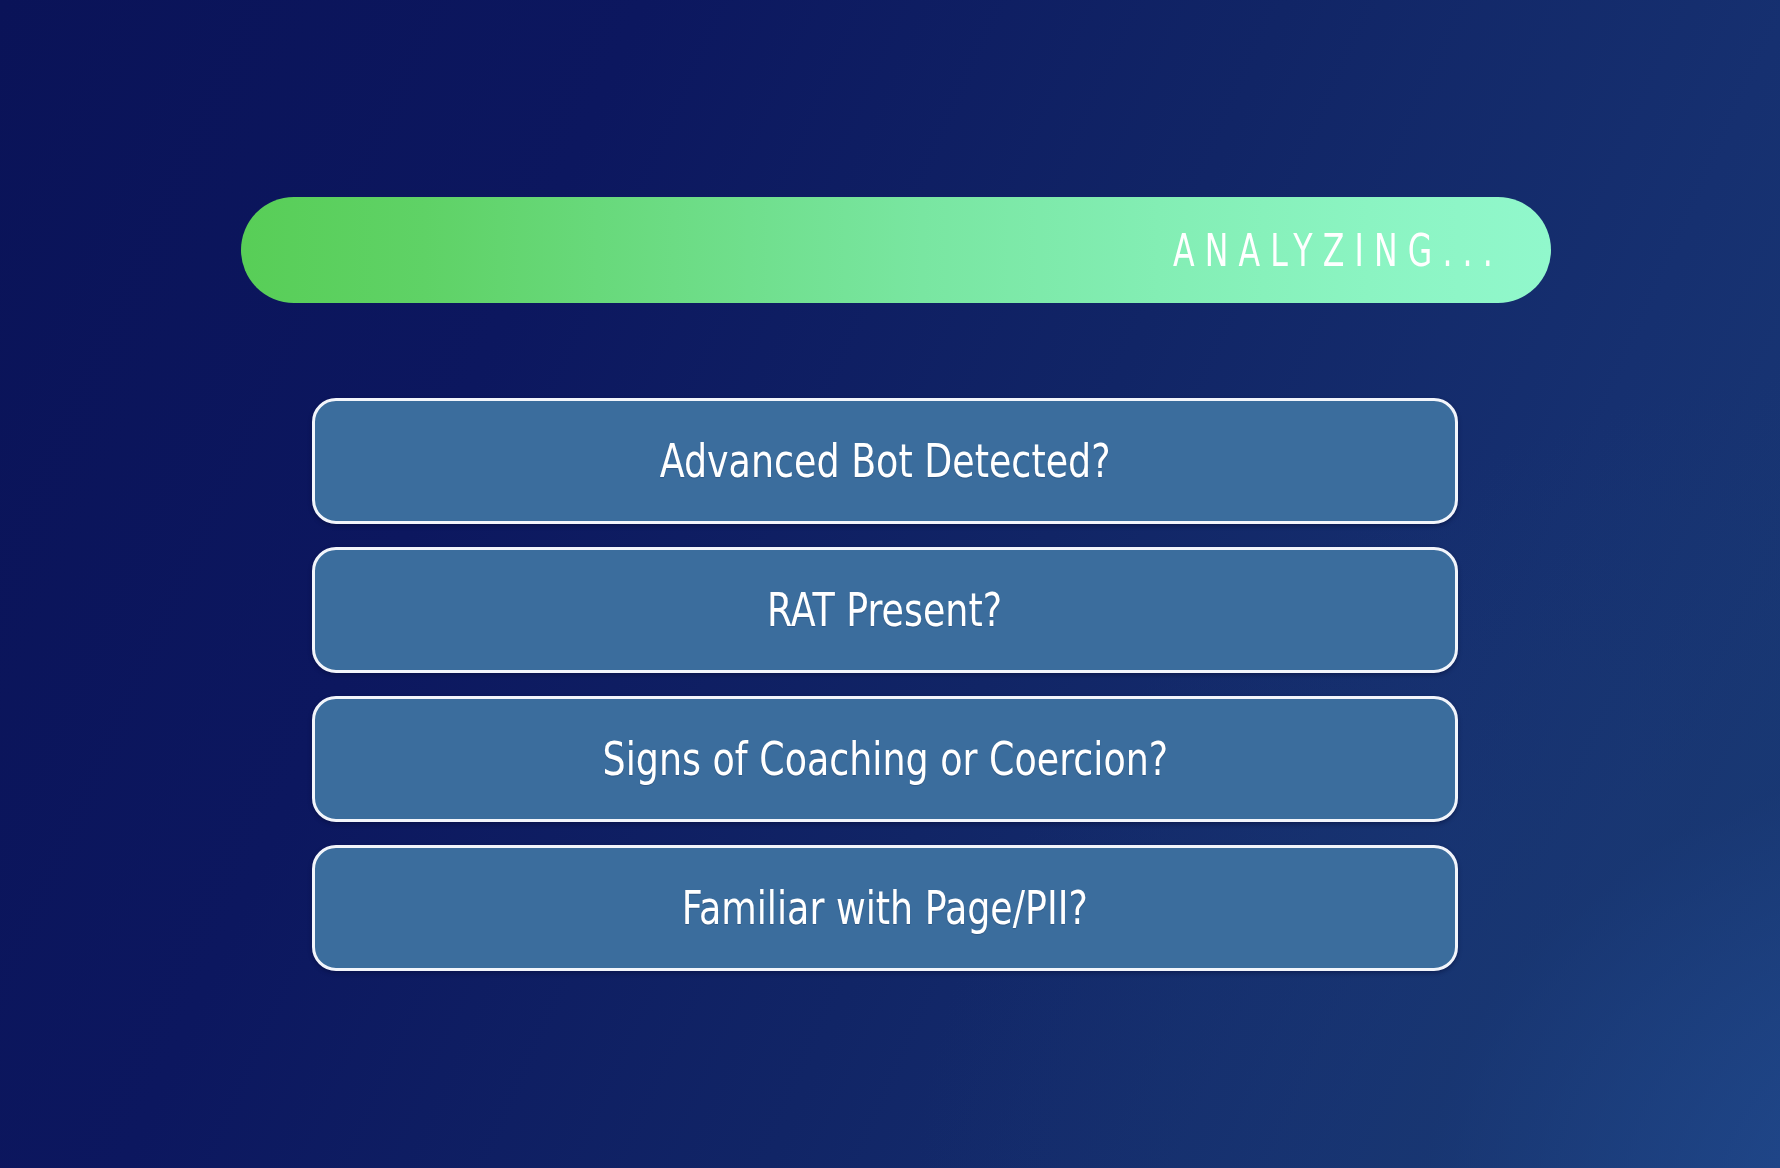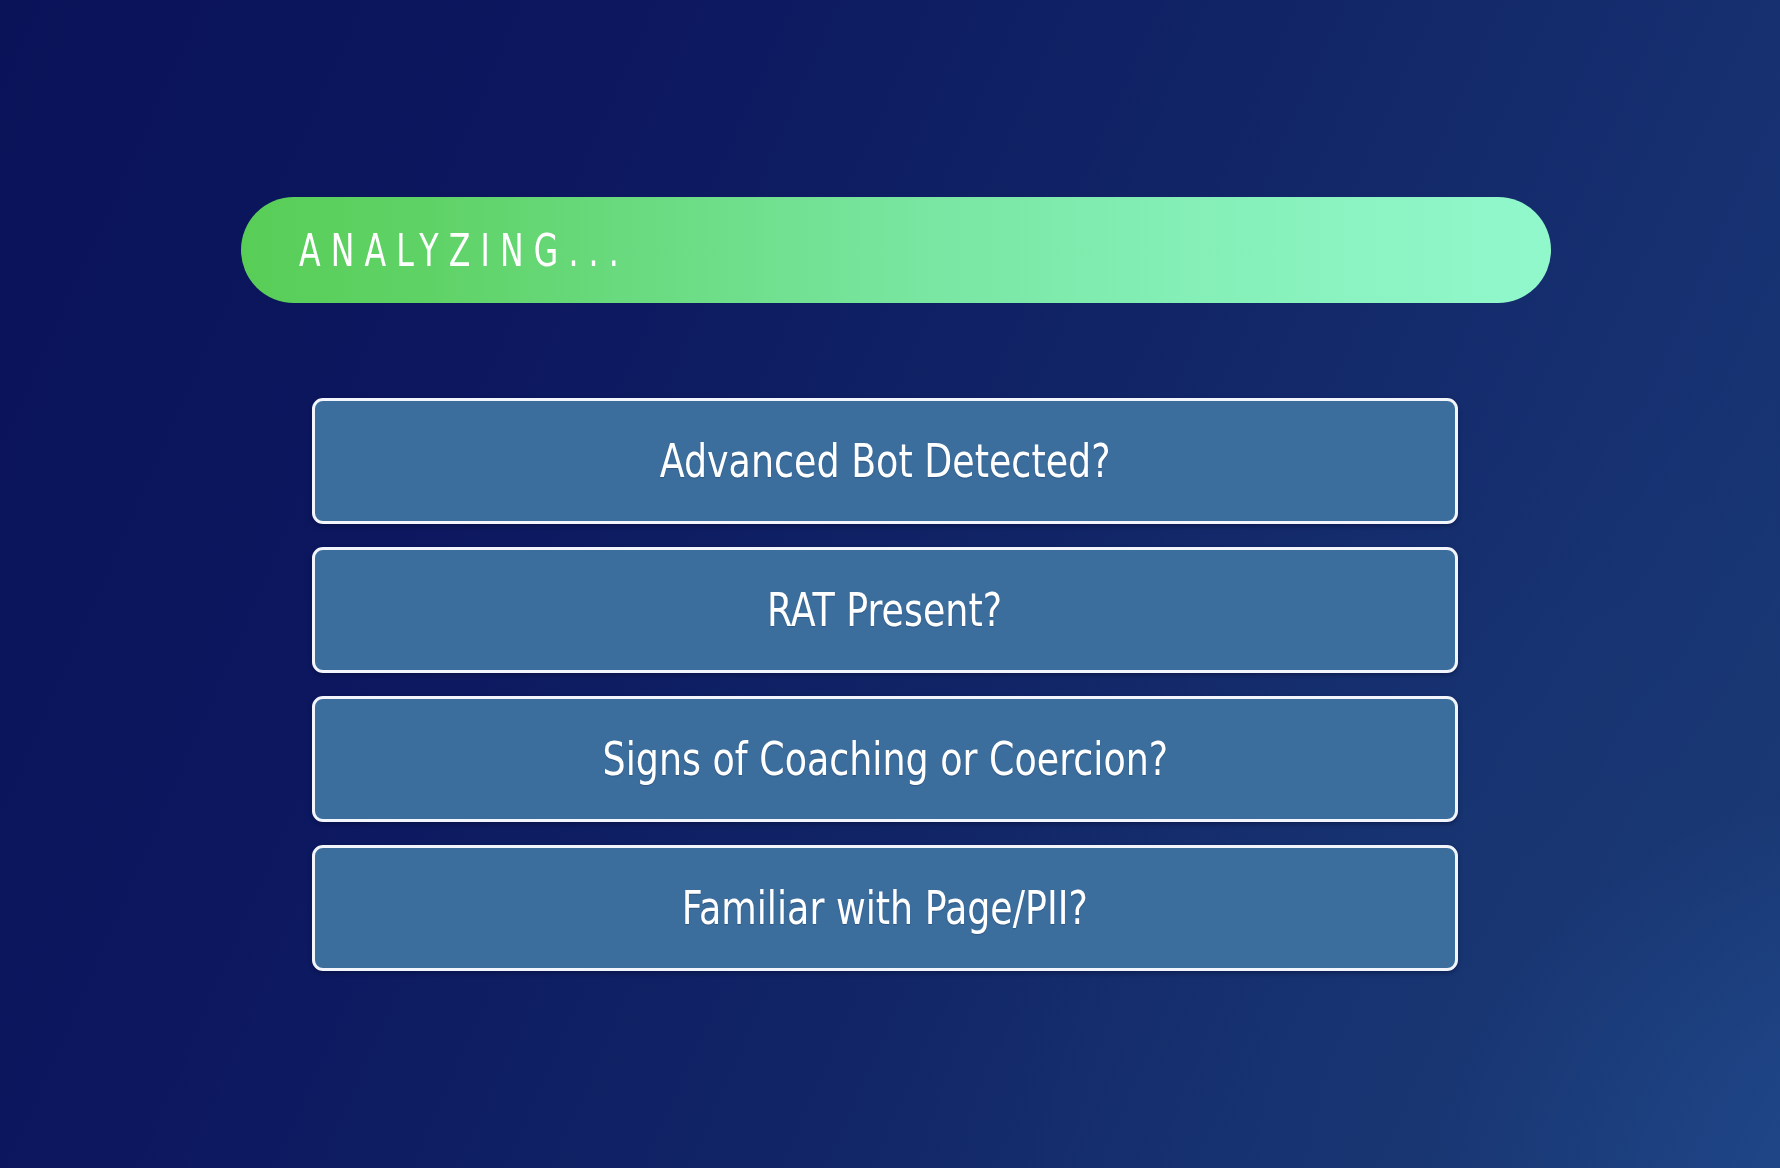--- a/index.html
+++ b/index.html
@@ -47,21 +47,21 @@
   
   #status-banner {
     position: absolute;
     left: 241px;
     top: 197px;
     width: 1310px;
     height: 106px;
     border-radius: 53px;
     display: flex;
     align-items: center;
-    justify-content: flex-start;
+    justify-content: flex-end;
     box-sizing: border-box;
   }
 
   #status-banner .banner-fill {
     position: absolute;
     left: 0;
     top: 0;
     right: 0;
     bottom: 0;
     border-radius: 53px;
@@ -98,21 +98,21 @@
     width: 1146px;
   }
 
   .check-card {
     position: relative;
     box-sizing: border-box;
     width: 1146px;
     height: 126px;
     margin-bottom: 23px;
     border: 3px solid #f2f5fb;
-    border-radius: 11px;
+    border-radius: 24px;
     background: #3b6d9d;
     display: flex;
     align-items: center;
     justify-content: center;
     box-shadow: 0 2px 4px rgba(4, 10, 50, 0.45);
   }
 
   .check-card:last-child {
     margin-bottom: 12px;
   }

